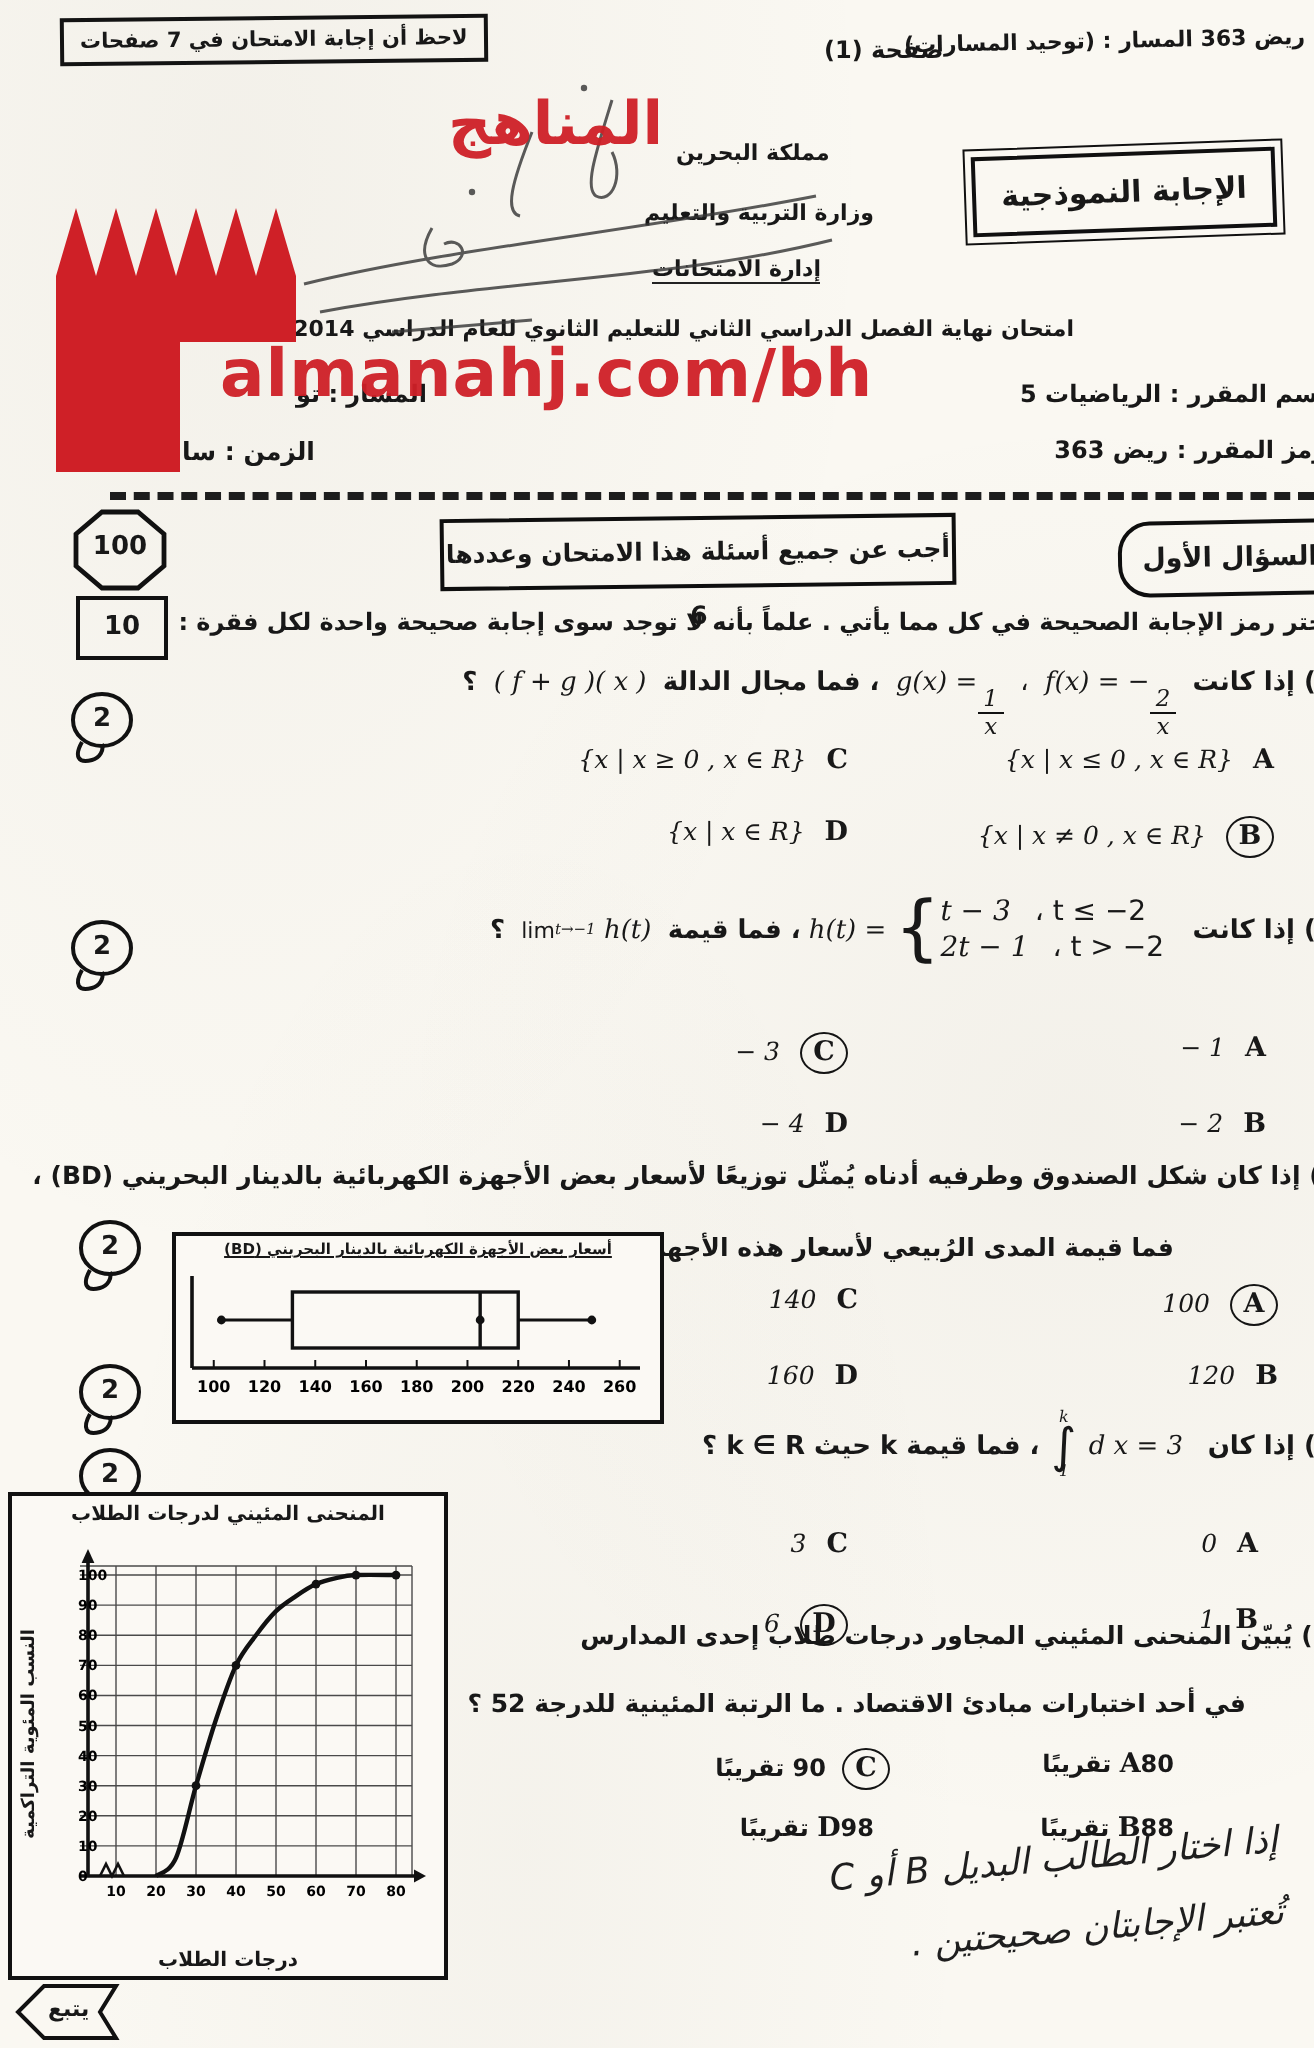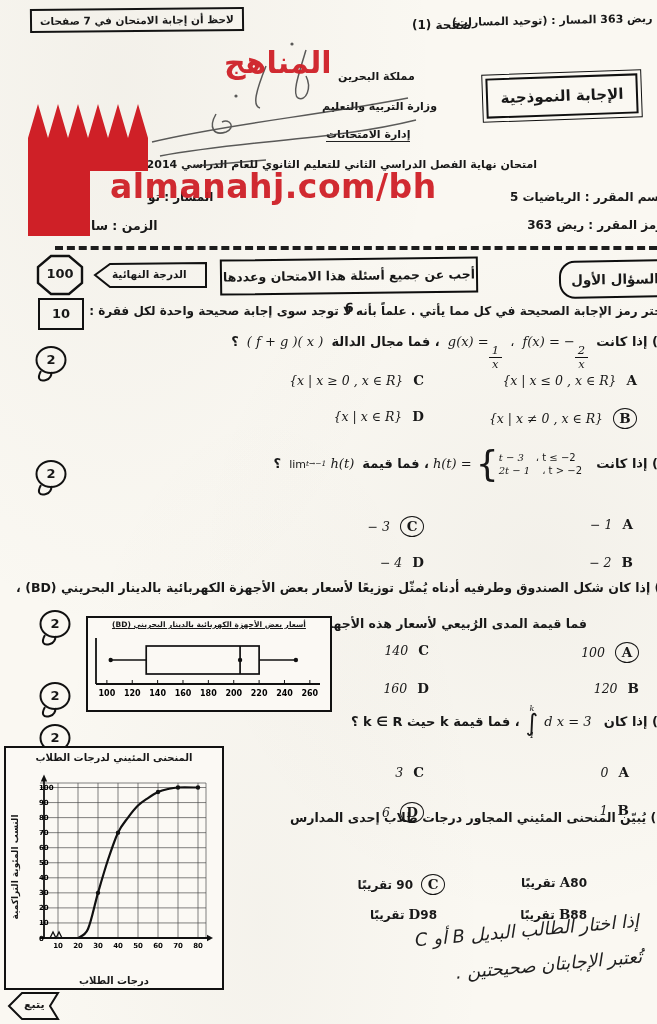--- a/index.html
+++ b/index.html
@@ -25,21 +25,21 @@
   #q-title{width:108px;height:34px;border:2.2px solid #0e0e0e;border-radius:16px 0 0 16px;text-align:center;
     line-height:34px;font-size:13.5px;font-weight:bold;transform:rotate(-1deg);}
   #points-box{width:42px;height:28px;border:2px solid #111;text-align:center;line-height:28px;font-size:13px;font-weight:bold;}
   
   .qline{font-size:13px;direction:rtl;}
   .qline .ar{margin:0 2px;}
   .frac{display:inline-flex;flex-direction:column;align-items:center;vertical-align:-8px;line-height:1.15;font-size:11.5px;}
   .frac .fn{border-bottom:1.3px solid #111;padding:0 3px;}
   .pw{display:inline-flex;align-items:center;vertical-align:middle;}
   .pw .brace{font-size:36px;font-weight:400;line-height:.9;font-family:"DejaVu Sans",sans-serif;font-style:normal;}
-  .pw-rows{display:inline-flex;flex-direction:column;gap:2px;font-size:10px;margin-right:2px;}
+  .pw-rows{display:inline-flex;flex-direction:column;gap:2px;font-size:14px;margin-right:2px;}
   .pw-row{display:flex;gap:12px;direction:ltr;}
   .lim-col{display:inline-flex;align-items:center;line-height:1;vertical-align:middle;}
   .lim-col .lt{font-size:11px;}
   .lim-col .ls{font-size:7.5px;}
   .int-wrap{display:inline-flex;flex-direction:column;align-items:center;line-height:.85;vertical-align:middle;margin:0 2px;}
   .int-wrap .iu,.int-wrap .il{font-size:8px;font-style:italic;}
   .int-wrap .isg{font-size:24px;font-style:normal;}
   .opt{font-size:13px;white-space:nowrap;}
   .opt .val{font-family:"DejaVu Serif",serif;font-style:italic;font-size:12.5px;margin:0 10px;text-align:center;}
   .opt .val-ar{font-size:12px;font-weight:bold;font-style:normal;font-family:"DejaVu Sans",sans-serif;margin:0 8px;}
@@ -98,26 +98,20 @@
   <div class="abs wm" style="left:224px;top:48px;font-size:30px;">المناهج</div>
   <div class="abs wm ltr" style="left:110px;top:170px;font-size:33px;letter-spacing:.5px;">almanahj.com/bh</div>
 
   <div class="abs" id="dash-sep" style="left:55px;right:0;top:246px;"></div>
 
   <div class="abs" style="left:36px;top:254px;">
     <svg width="48" height="42">
       <polygon points="15,2 33,2 46,13 46,29 33,40 15,40 2,29 2,13" fill="none" stroke="#111" stroke-width="2.4"></polygon>
     </svg>
     <span class="abs b" style="left:0;top:12px;width:48px;text-align:center;font-size:13px;">100</span>
-  </div>
-  <div class="abs" style="left:90px;top:260px;">
-    <svg width="120" height="30">
-      <path d="M116,3 L20,4 L5,15 L20,27 L116,27 Z" fill="none" stroke="#111" stroke-width="2"></path>
-    </svg>
-    <span class="abs b nw" style="left:22px;top:8px;font-size:10.5px;">الدرجة النهائية</span>
   </div>
   <div class="abs" id="answer-all" style="left:220px;top:258px;">أجب عن جميع أسئلة هذا الامتحان وعددها 6</div>
   <div class="abs" id="q-title" style="right:-14px;top:260px;">السؤال الأول</div>
 
   <div class="abs" id="points-box" style="left:38px;top:298px;">10</div>
   <div class="abs b nw" style="right:-10px;top:304px;font-size:12px;">اختر رمز الإجابة الصحيحة في كل مما يأتي . علماً بأنه لا توجد سوى إجابة صحيحة واحدة لكل فقرة :</div>
 
   <div class="abs qline nw" style="right:-12px;top:334px;">
     <span class="ar b">1) إذا كانت</span>
     <span dir="ltr" class="ar"><span class="ser">f(x) = −</span><span class="frac ser">
@@ -310,20 +304,21 @@
         <path d="M54,168C55.666666666666664,166.4952380952381 60.666666666666664,166.49523809523808 64,158.97142857142856C67.33333333333333,151.44761904761904 70.66666666666667,134.3936507936508 74,122.85714285714286C77.33333333333333,111.32063492063493 80.66666666666667,99.78412698412697 84,89.75238095238095C87.33333333333333,79.72063492063492 90.66666666666667,69.6888888888889 94,62.66666666666667C97.33333333333333,55.64444444444445 100.66666666666667,52.13333333333334 104,47.61904761904762C107.33333333333333,43.1047619047619 110.66666666666667,38.84126984126983 114,35.58095238095237C117.33333333333333,32.32063492063491 120.66666666666667,30.314285714285706 124,28.05714285714285C127.33333333333333,25.799999999999994 130.66666666666666,23.542857142857127 134,22.038095238095224C137.33333333333334,20.53333333333332 140.66666666666666,19.78095238095239 144,19.02857142857144C147.33333333333334,18.27619047619049 149,17.774603174603172 154,17.52380952380952C159,17.273015873015865 170.66666666666666,17.52380952380952 174,17.52380952380952" fill="none" stroke="#111" stroke-width="2.2"></path>
         <circle cx="74" cy="122.85714285714286" r="2.2" fill="#111"></circle>
         <circle cx="94" cy="62.66666666666667" r="2.2" fill="#111"></circle>
         <circle cx="134" cy="22.038095238095224" r="2.2" fill="#111"></circle>
         <circle cx="154" cy="17.52380952380952" r="2.2" fill="#111"></circle>
         <circle cx="174" cy="17.52380952380952" r="2.2" fill="#111"></circle>
       </svg>
     <div id="ogive-xlabel">درجات الطلاب</div>
   </div>
   <div class="abs qline b nw" style="right:-8px;top:810px;font-size:12.5px;">5) يُبيّن المنحنى المئيني المجاور درجات طلاب إحدى المدارس</div>
+  <div class="abs qline b nw" style="right:34px;top:844px;font-size:12.5px;">في أحد اختبارات مبادئ الاقتصاد . ما الرتبة المئينية للدرجة 52 ؟</div>
   <div class="abs opt" style="right:62px;top:874px;direction:rtl;"><span class="letter">A</span><span class="val-ar">80 تقريبًا</span></div>
   <div class="abs opt" style="right:212px;top:874px;direction:rtl;"><span class="letter circled">C</span><span class="val-ar">90 تقريبًا</span></div>
   <div class="abs opt" style="right:62px;top:906px;direction:rtl;"><span class="letter">B</span><span class="val-ar">88 تقريبًا</span></div>
   <div class="abs opt" style="right:212px;top:906px;direction:rtl;"><span class="letter">D</span><span class="val-ar">98 تقريبًا</span></div>
 
   <div class="abs" id="note-hand" style="right:16px;top:918px;">
     <div>إذا اختار الطالب البديل B أو C</div>
     <div>تُعتبر الإجابتان صحيحتين .</div>
   </div>
 

